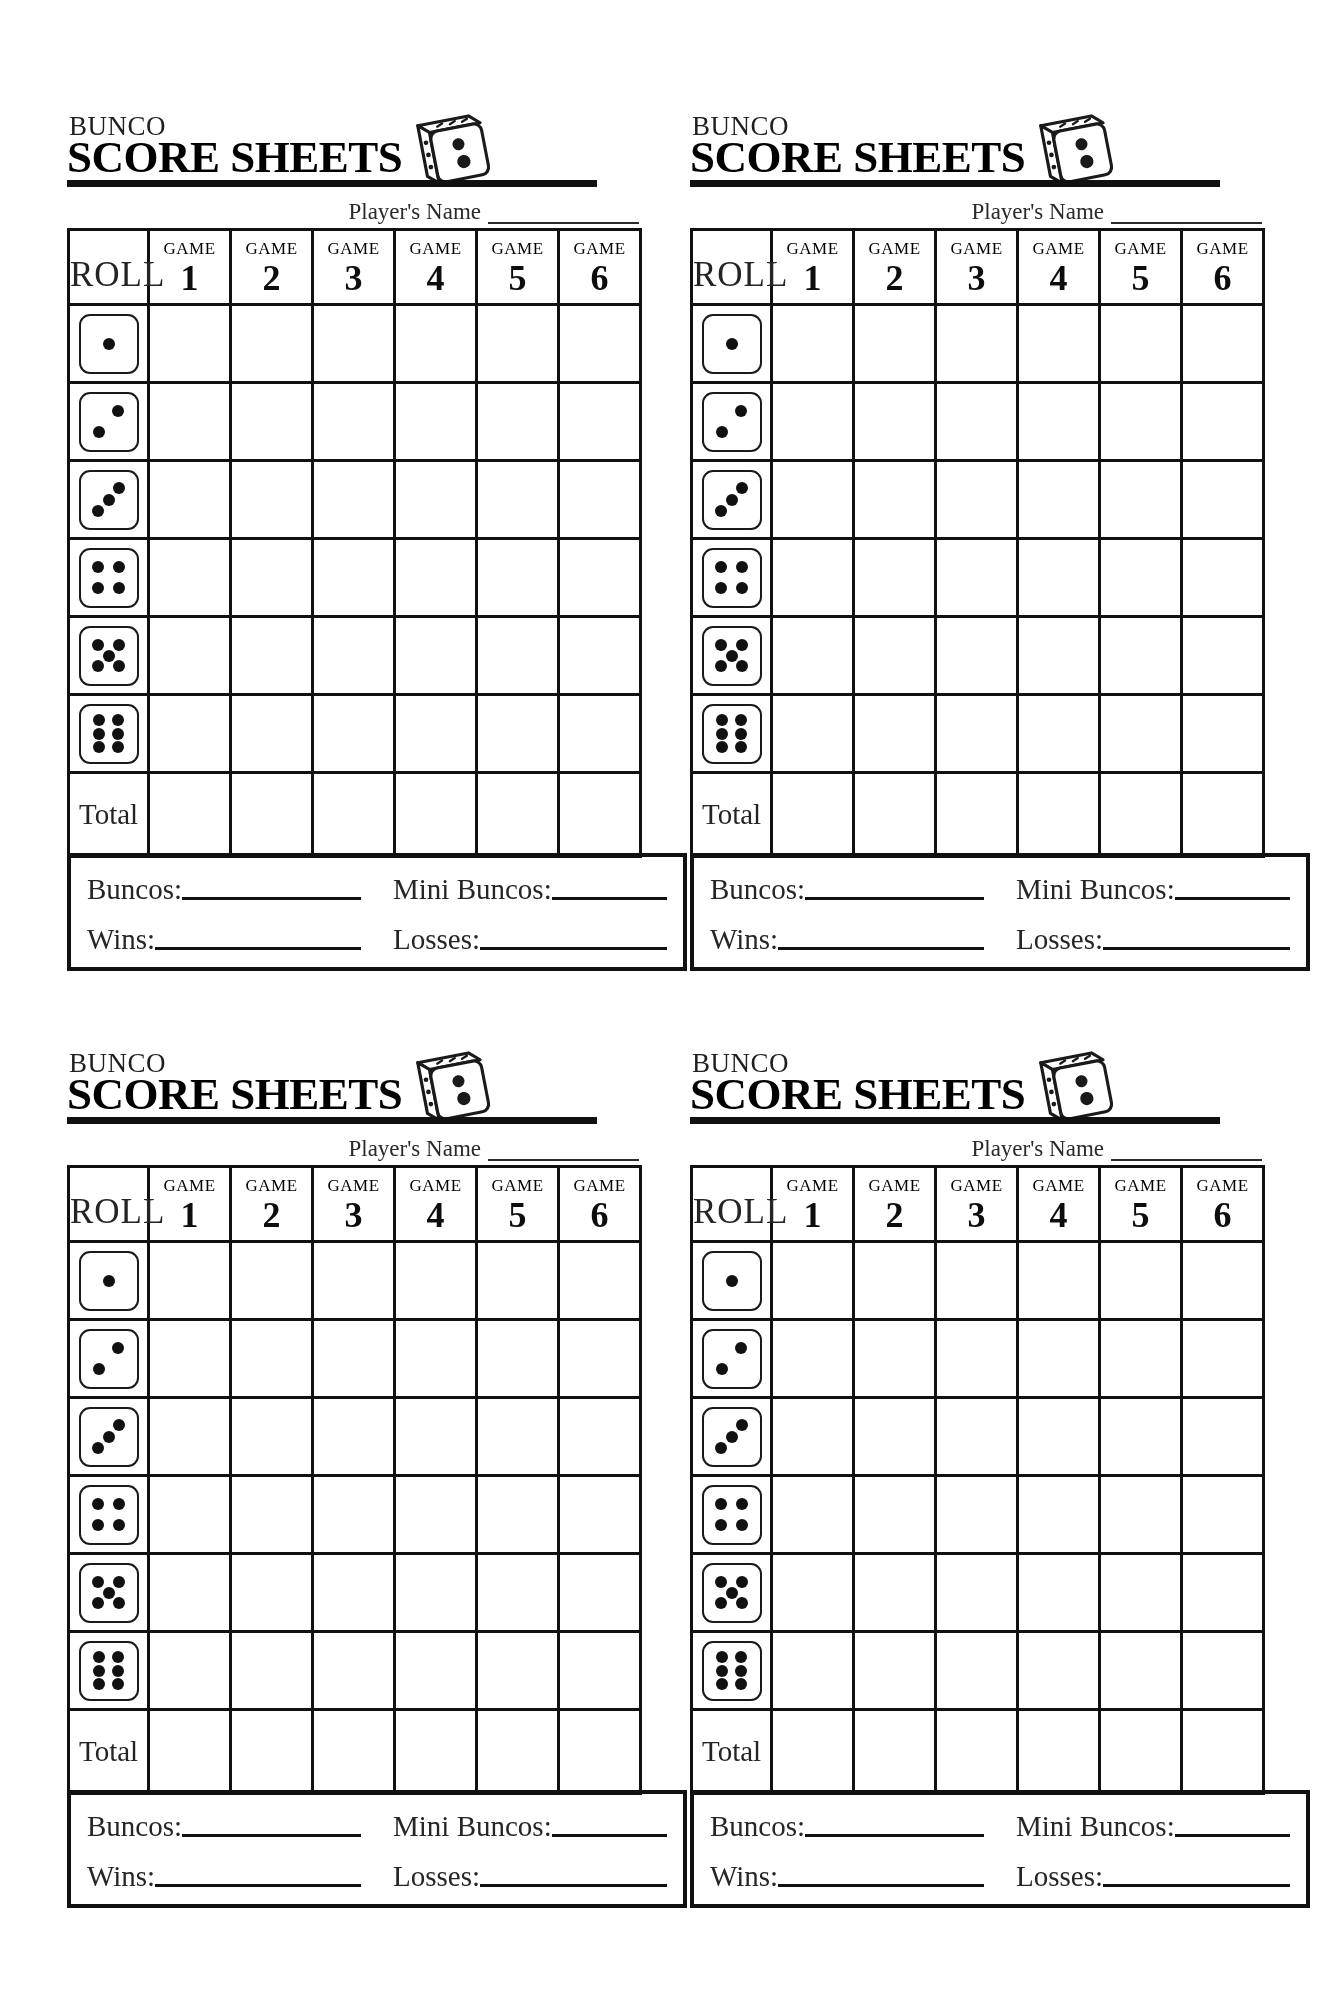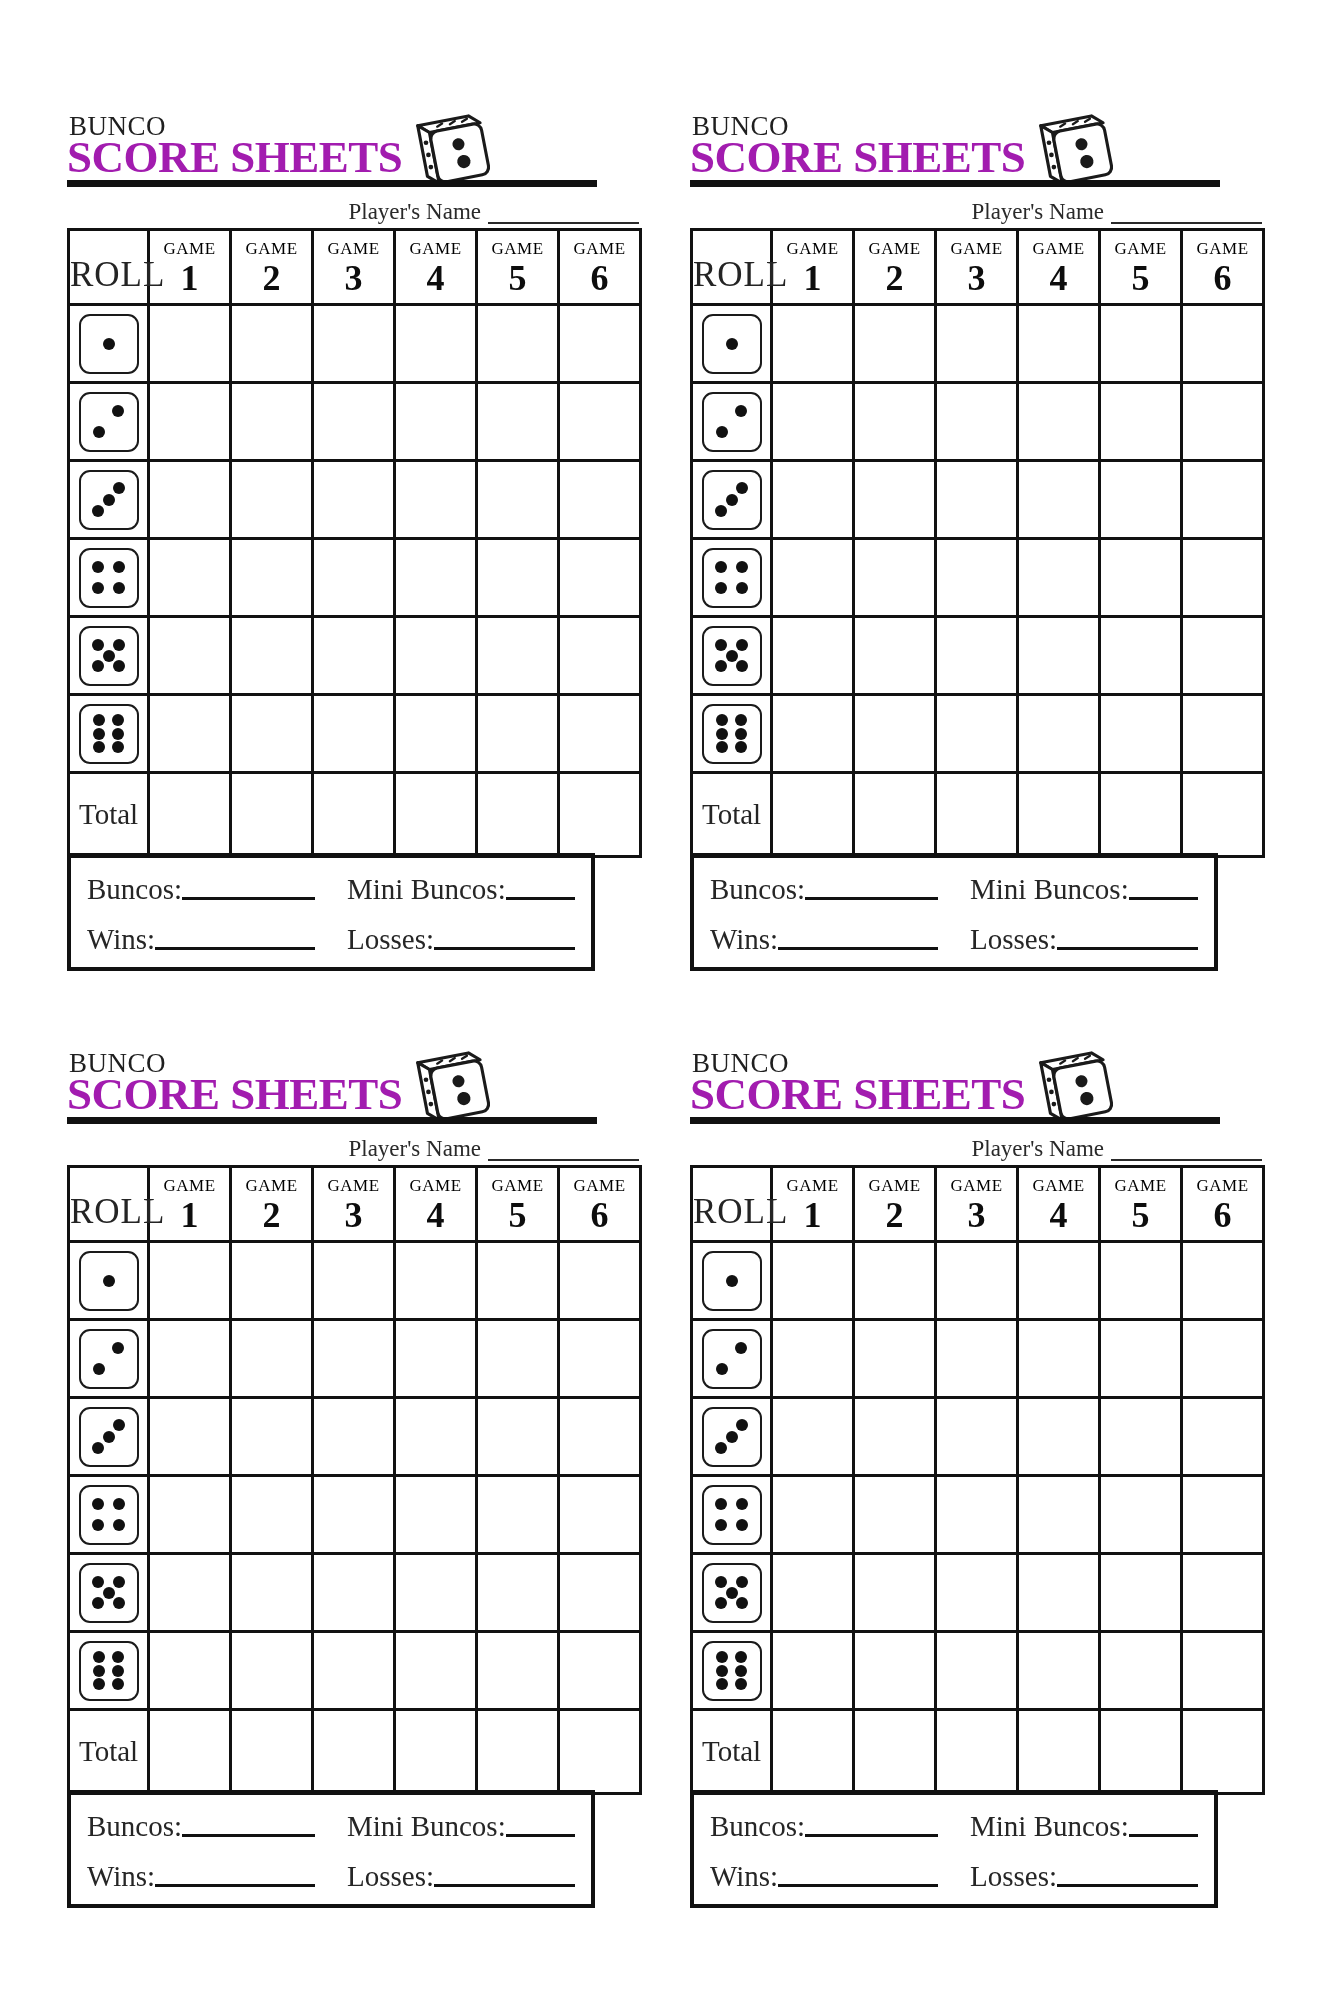--- a/index.html
+++ b/index.html
@@ -11,21 +11,21 @@
   #slot-1{left:67px;top:113px;}
   #slot-2{left:690px;top:113px;}
   #slot-3{left:67px;top:1050px;}
   #slot-4{left:690px;top:1050px;}
 
   .sheet{position:absolute;inset:0;}
 
   .brand{position:absolute;top:0;left:2px;font-size:27px;font-weight:400;
          letter-spacing:.5px;color:#1f1f1f;line-height:1;}
   .title{position:absolute;top:22px;left:0;font-size:45px;font-weight:800;
-         letter-spacing:-.5px;line-height:1;color:#a21caf;white-space:nowrap;}
+         letter-spacing:-.5px;line-height:1;color:#000000;white-space:nowrap;}
   .dice-icon{position:absolute;left:328px;top:0;width:100px;height:76px;}
   .title-rule{position:absolute;top:67px;left:0;width:530px;height:7px;background:#111;}
 
   .player-row{position:absolute;top:86px;left:0;width:572px;display:flex;
               justify-content:flex-end;align-items:flex-end;font-size:23px;
               font-weight:300;color:#2a2a2a;line-height:1.1;}
   .player-line{width:151px;height:22px;border-bottom:2.5px solid #2a2a2a;margin-left:7px;}
 
   table.score-table{position:absolute;top:115px;left:0;width:572px;
                     border-collapse:collapse;table-layout:fixed;}
@@ -40,21 +40,21 @@
   tr.dice-row{height:78px;}
   tr.total-row{height:84px;}
   td.total-cell{font-size:29px;font-weight:300;color:#242424;text-align:left;
                 padding-left:9px;vertical-align:middle;}
 
   .die{position:relative;width:60px;height:60px;border:2.5px solid #1a1a1a;
        border-radius:11px;margin:0 auto;background:#fff;box-sizing:border-box;}
   .pip{position:absolute;width:12px;height:12px;background:#111;border-radius:50%;
        transform:translate(-50%,-50%);}
 
-  .footer-box{position:absolute;top:740px;left:0;width:528px;height:118px;
+  .footer-box{position:absolute;top:740px;left:0;width:620px;height:118px;
               border:4px solid #111;box-sizing:border-box;display:flex;
               flex-direction:column;justify-content:center;gap:12px;
               padding:2px 16px 6px 16px;}
   .footer-row{display:flex;gap:32px;align-items:flex-end;height:38px;}
   .blank-pair{flex:1;display:flex;align-items:flex-end;}
   .pair-label{font-size:29px;font-weight:300;color:#262626;line-height:1.05;white-space:nowrap;}
   .write-line{flex:1;border-bottom:3px solid #111;margin-bottom:4px;min-width:40px;}
 </style>
 </head>
 <body>

